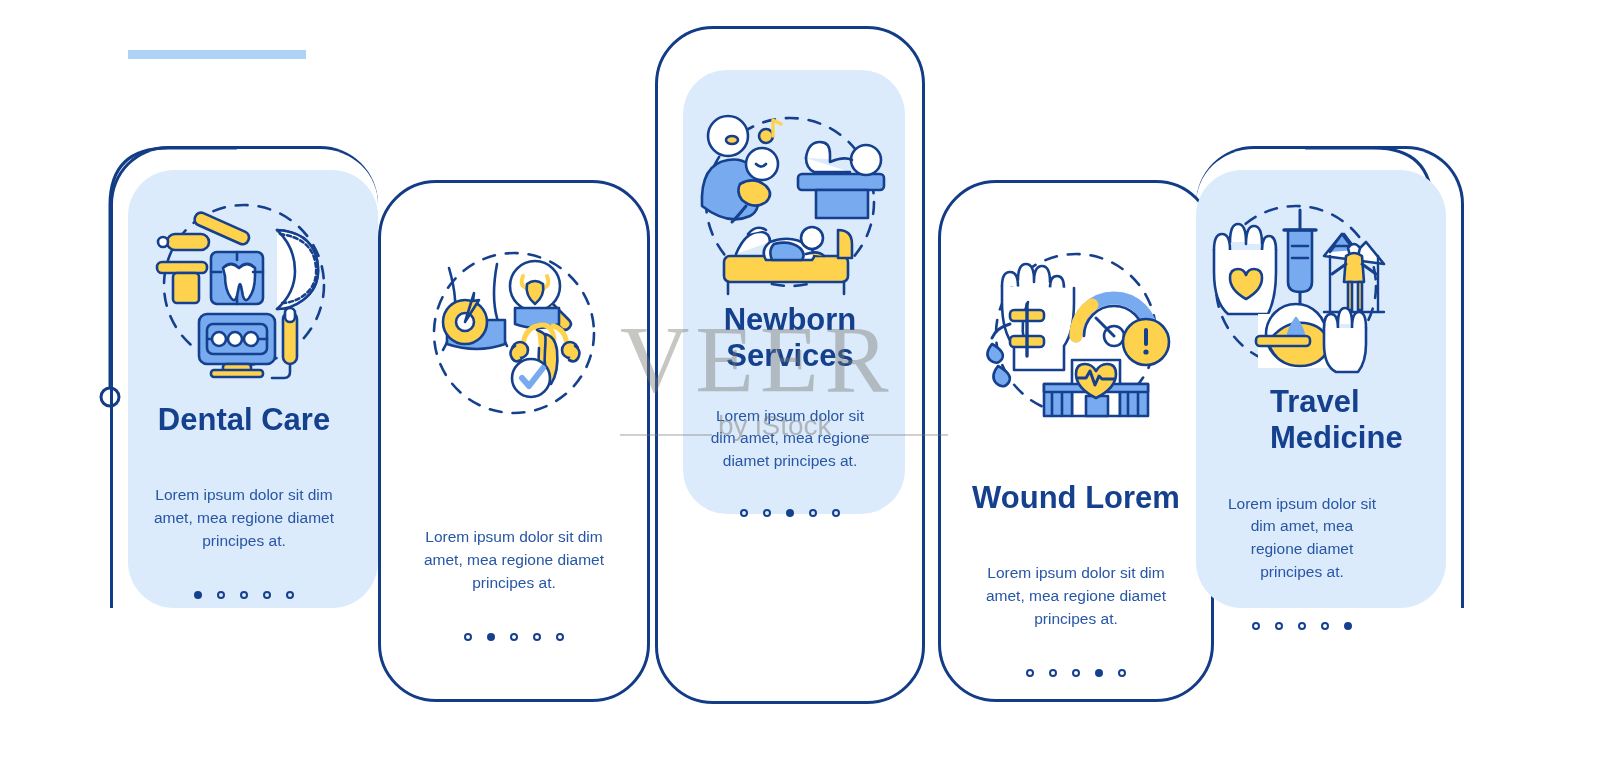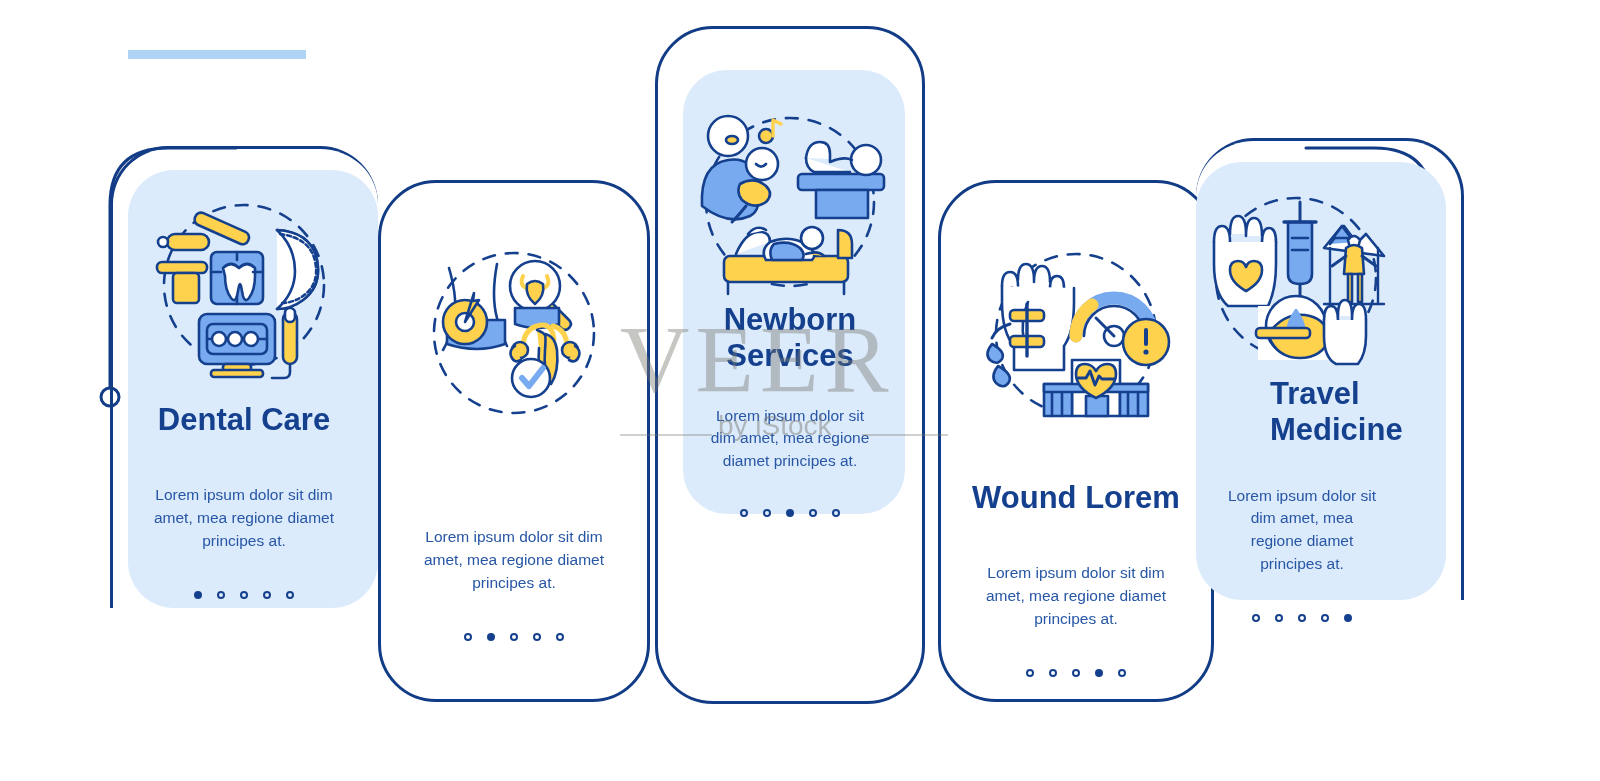--- a/index.html
+++ b/index.html
@@ -359,21 +359,21 @@
     <div class="dots" style="margin-top:38px;">
       <span class="dot"></span>
       <span class="dot"></span>
       <span class="dot"></span>
       <span class="dot active"></span>
       <span class="dot"></span>
     </div>
   </div>
 </div>
 
-<div class="card" style="left:1196px; top:138px; width:212px; height:462px;">
+<div class="card" style="left:1196px; top:146px; width:212px; height:462px;">
   <div class="card-outline" style="left:0; top:0; width:268px; height:462px; border-radius:58px; border-top-width:3px; border-right-width:3px; border-left-width:0; border-bottom-width:0; border-bottom-left-radius:0; border-bottom-right-radius:0;"></div>
   <div class="card-panel" style="left:0; top:24px; width:250px; height:438px;"></div>
 
   <svg class="icon-art" style="top:44px; left:47%;" width="192" height="192" viewBox="0 0 192 192">
     <g fill="none" stroke="#15408e" stroke-width="2.6" stroke-linecap="round" stroke-linejoin="round">
       <circle cx="96" cy="96" r="80" stroke-dasharray="12 11"></circle>
 
       <path d="M14 60 q0 -16 8 -16 q8 0 8 16 M30 52 q0 -18 8 -18 q8 0 8 18 M46 54 q0 -18 8 -18 q8 0 8 18 M62 60 q0 -14 7 -14 q7 0 7 14" fill="#ffffff"></path>
       <path d="M14 60 v22 q0 30 14 42 h40 q8 -16 8 -42 V60" fill="#ffffff"></path>
       <path d="M30 88 q0 -9 8 -9 q6 0 8 6 q2 -6 8 -6 q8 0 8 9 q0 12 -16 21 q-16 -9 -16 -21 z" fill="#ffd24d"></path>

